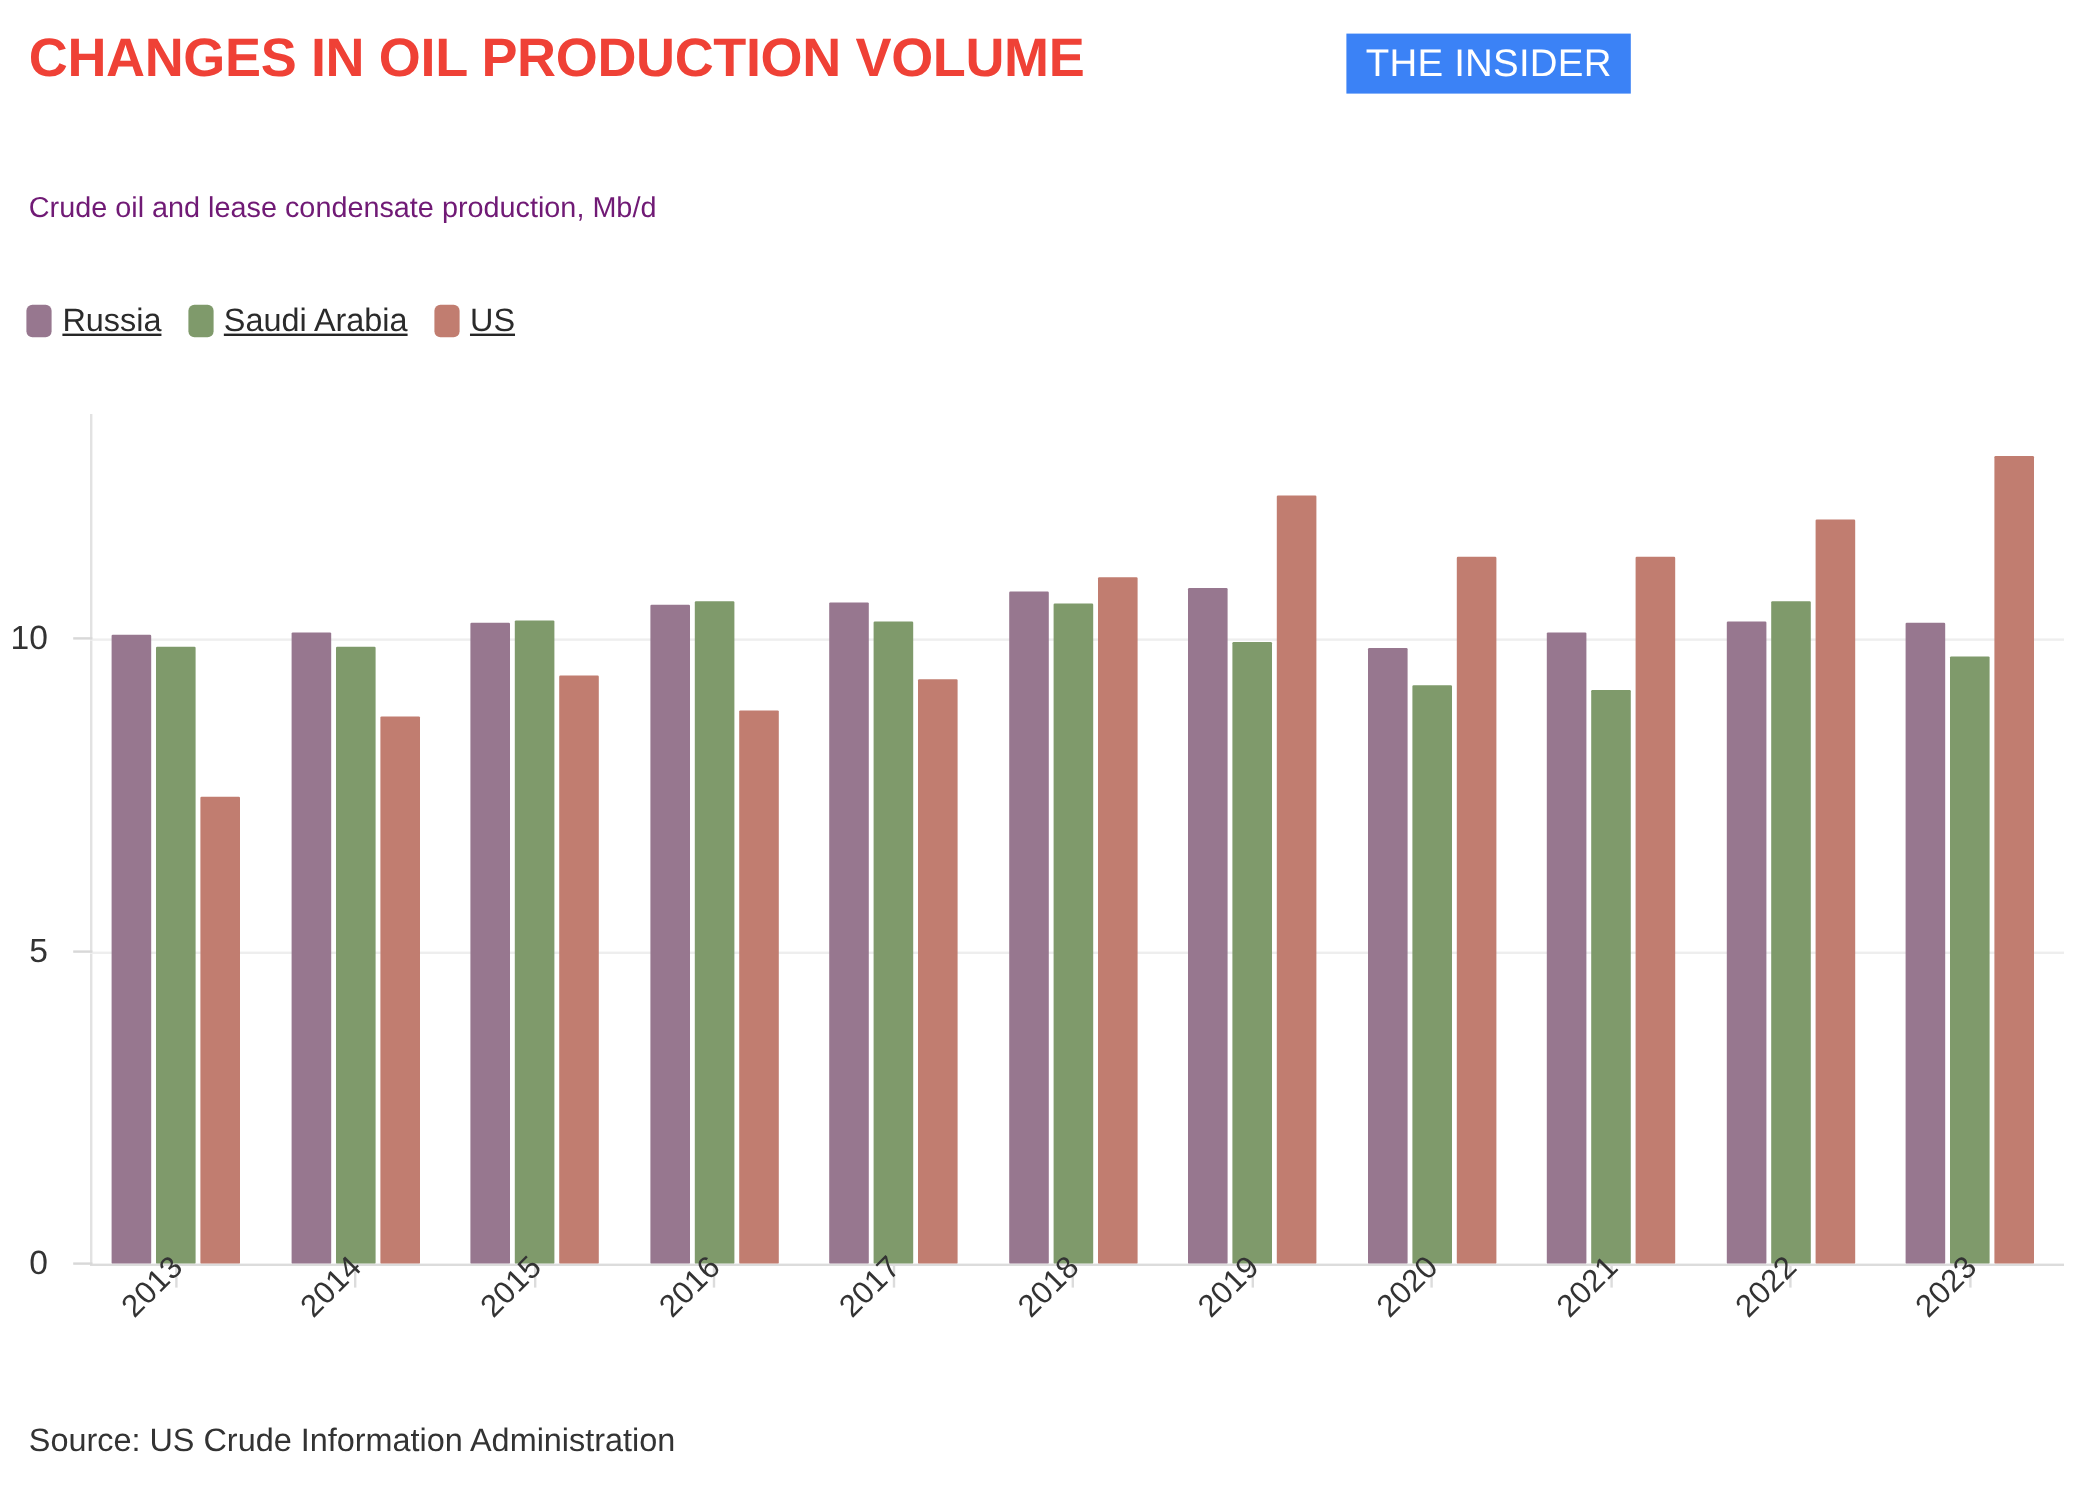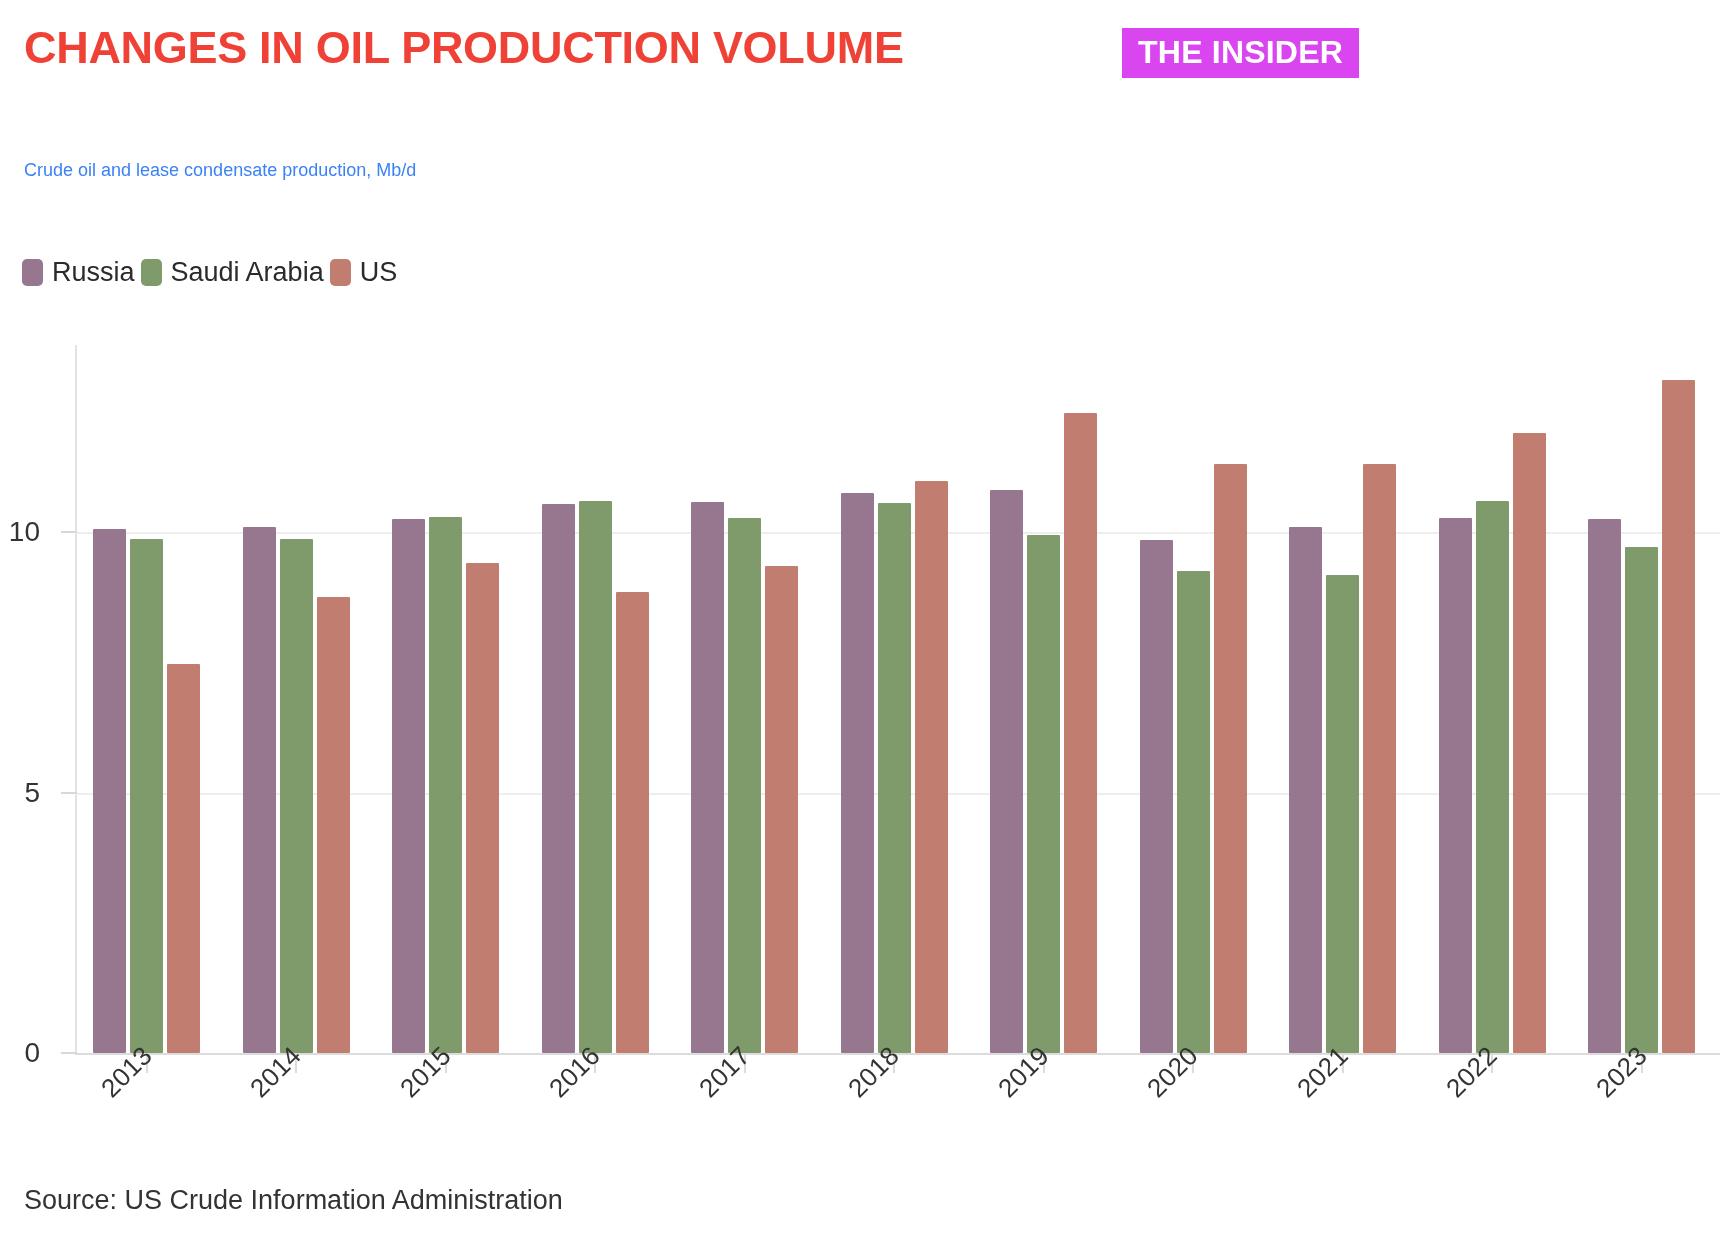--- a/index.html
+++ b/index.html
@@ -42,50 +42,51 @@
     font-weight: 700;
     letter-spacing: -0.2px;
     color: #231f20;
     text-transform: uppercase;
     white-space: nowrap;
   }
   #description {
     position: absolute;
     left: 24px;
     top: 160px;
-    font-size: 18px;
+    font-size: 24px;
     font-weight: 400;
-    color: #3b82f6;
+    color: #701a75;
     white-space: nowrap;
   }
 
   
   #brand {
     position: absolute;
     right: 16px;
     top: 28px;
-    background: #d946ef;
+    background: #3b82f6;
     color: #ffffff;
     font-size: 32px;
-    font-weight: 700;
+    font-weight: 400;
     letter-spacing: 0.2px;
     padding: 8px 16px 10px 16px;
     line-height: 1;
     white-space: nowrap;
   }
 
   
   #legend {
     position: absolute;
     left: 22px;
     top: 252px;
     display: flex;
-    align-items: flex-end;
-    gap: 6px;
+    align-items: flex-start;
+    gap: 22px;
     height: 36px;
+    text-decoration: underline;
   }
   .legend-item {
     display: flex;
     align-items: center;
     gap: 9px;
   }
   .legend-swatch {
     width: 21px;
     height: 27px;
     border-radius: 5px;

